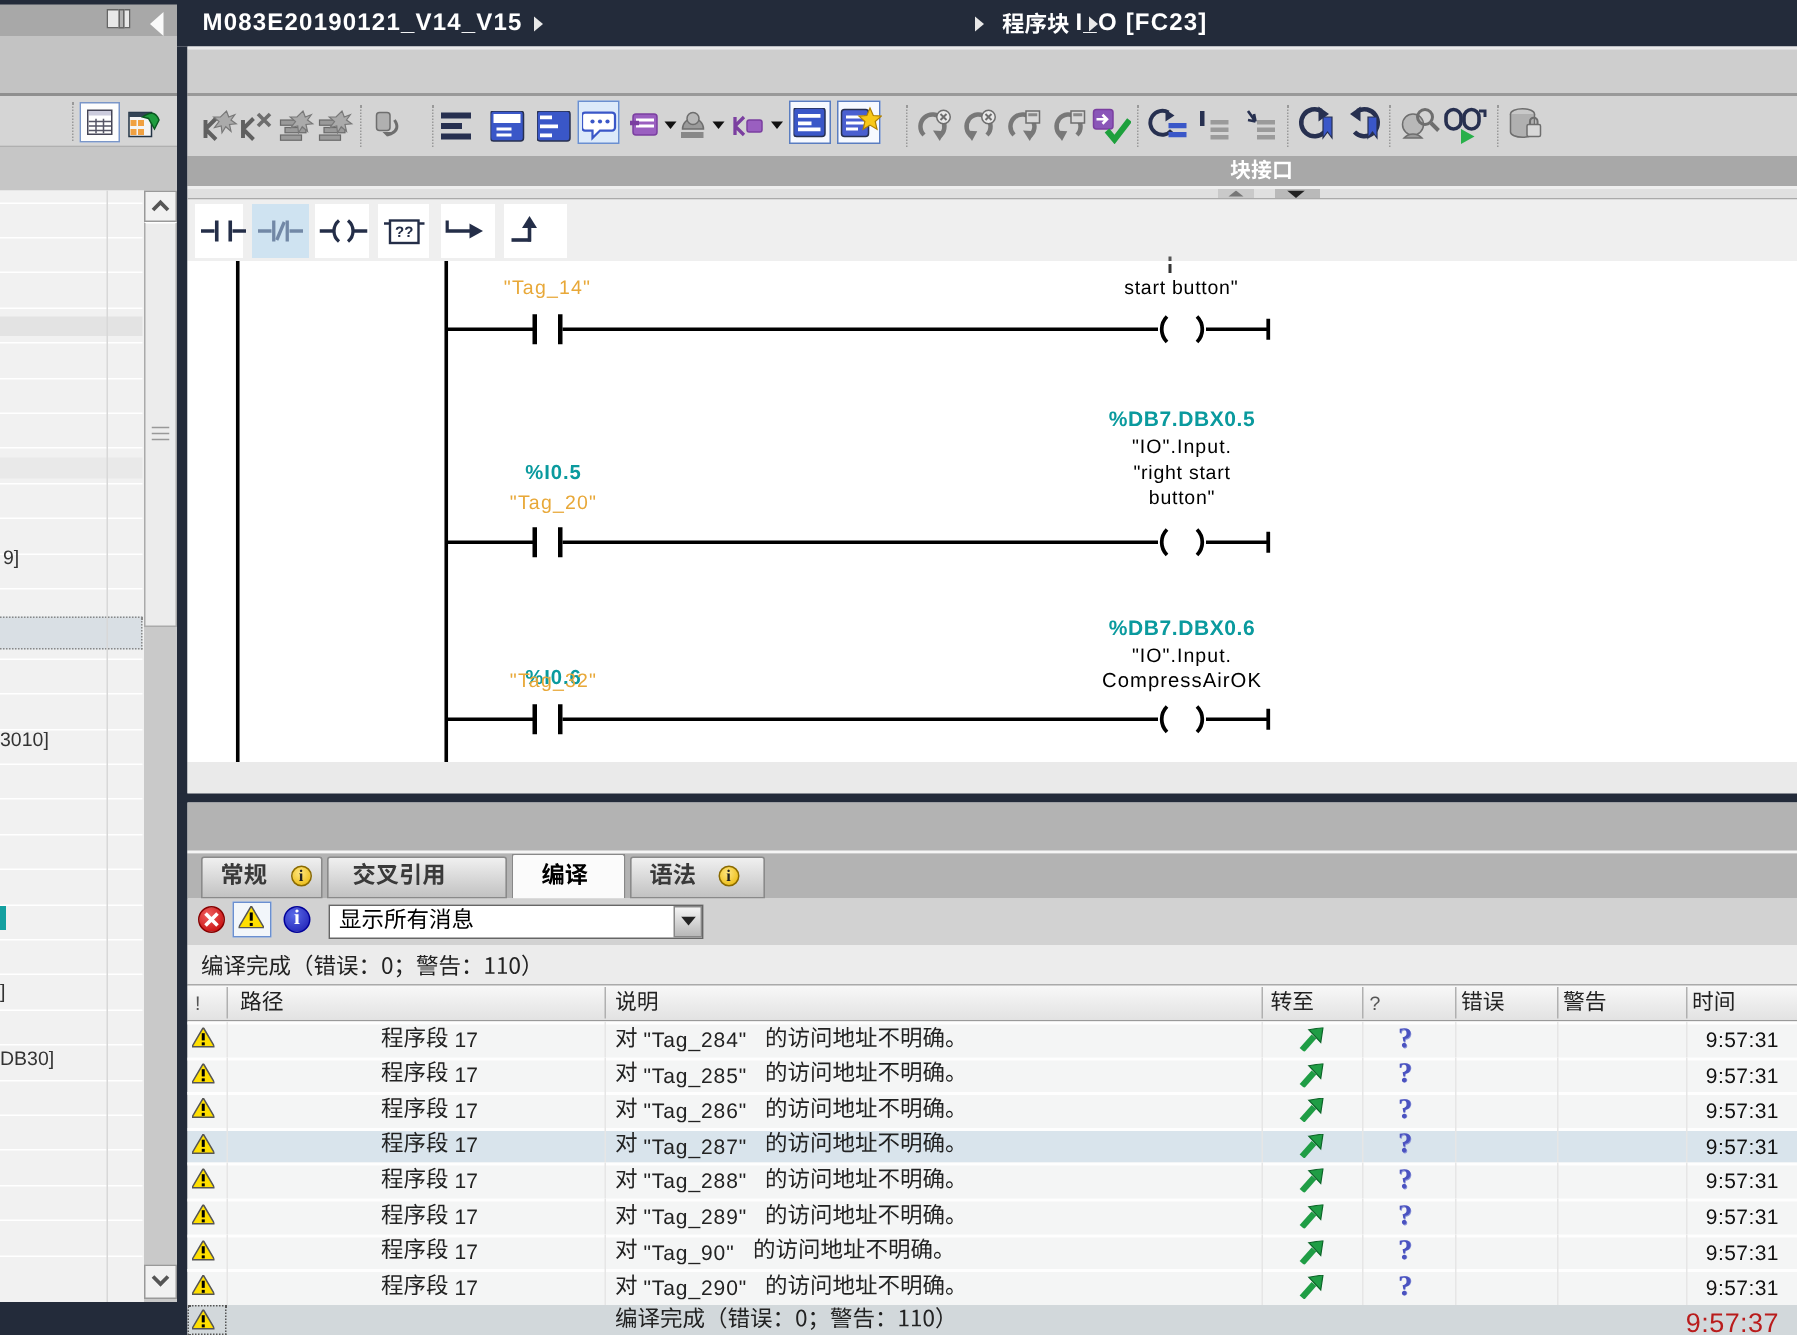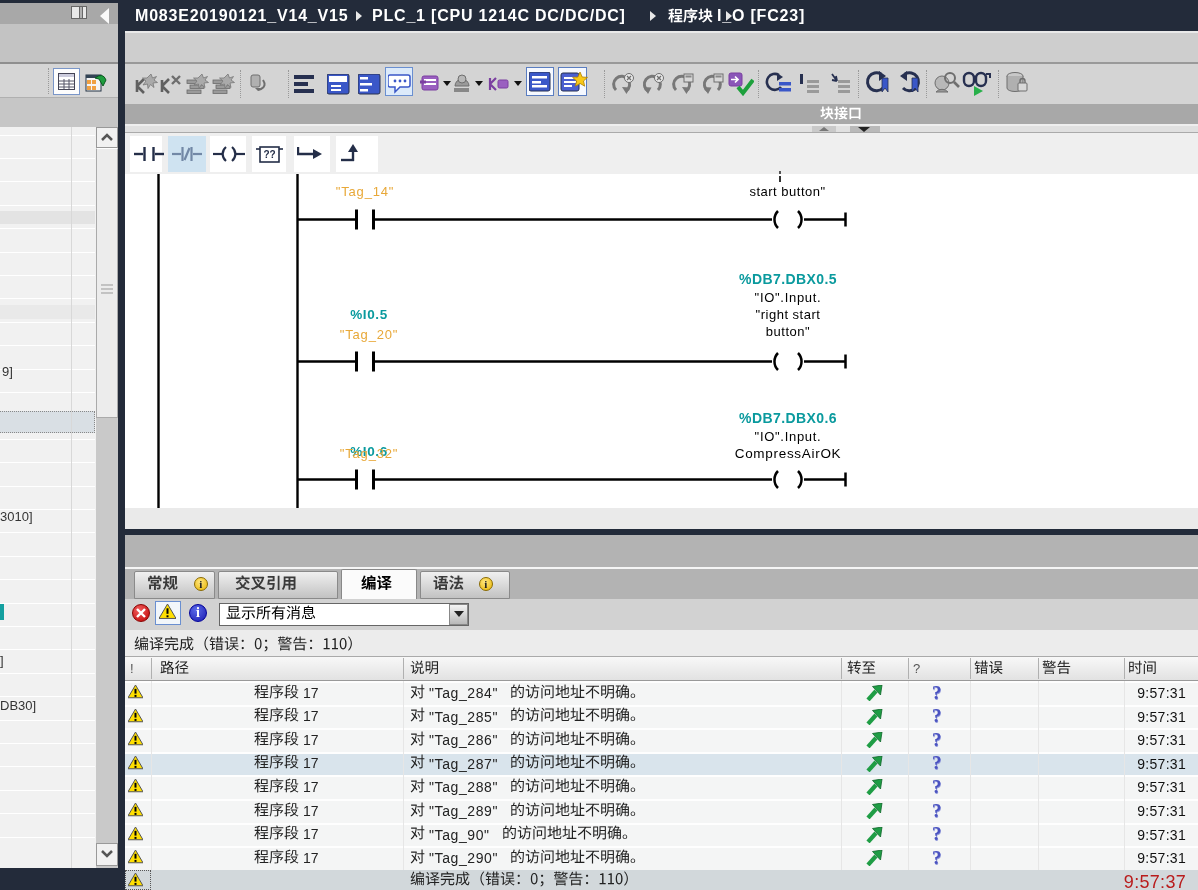--- a/index.html
+++ b/index.html
@@ -2,21 +2,20 @@
 <html><head><meta charset="utf-8"><style>
 *{margin:0;padding:0;box-sizing:border-box}
 html,body{width:1198px;height:890px;overflow:hidden;background:#f0f0f0;
 font-family:"Liberation Sans",sans-serif}
 .a{position:absolute}
 </style></head><body>
 <div class="a" style="left:0;top:0;width:1198px;height:890px">
 <div class="a" style="left:0px;top:0px;width:1198px;height:31px;background:#232b3a;"></div>
 <div class="a" style="left:135px;top:7px;font-size:16px;color:#fff;font-weight:bold;white-space:nowrap;letter-spacing:0.8px">M083E20190121_V14_V15</div>
 <div class="a" style="left:356px;top:11px;width:0;height:0;border-left:6px solid #e8e8e8;border-top:5px solid transparent;border-bottom:5px solid transparent"></div>
-<div class="a" style="left:372px;top:7px;font-size:16px;color:#fff;font-weight:bold;white-space:nowrap;letter-spacing:0.8px">PLC_1 [CPU 1214C DC/DC/DC]</div>
 <div class="a" style="left:650px;top:11px;width:0;height:0;border-left:6px solid #e8e8e8;border-top:5px solid transparent;border-bottom:5px solid transparent"></div>
 <svg style="position:absolute;left:668px;top:8px;overflow:visible" width="45" height="19">
       <path transform="translate(0,13.2)" d="M8.5 -10.7H12.1V-8.6H8.5ZM6.9 -12.2V-7.1H13.8V-12.2ZM6.8 -3.4V-1.9H9.4V-0.6H5.8V1.0H14.5V-0.6H11.2V-1.9H13.8V-3.4H11.2V-4.6H14.2V-6.2H6.4V-4.6H9.4V-3.4ZM5.1 -12.6C3.9 -12.1 2.1 -11.6 0.4 -11.4C0.6 -11.0 0.9 -10.4 0.9 -10.0C1.5 -10.0 2.1 -10.2 2.8 -10.3V-8.5H0.6V-6.9H2.5C2.0 -5.4 1.1 -3.8 0.3 -2.8C0.6 -2.4 1.0 -1.6 1.1 -1.1C1.7 -1.8 2.3 -2.9 2.8 -4.1V1.3H4.5V-4.5C4.9 -4.0 5.2 -3.4 5.4 -3.0L6.5 -4.4C6.2 -4.8 4.9 -6.1 4.5 -6.4V-6.9H6.1V-8.5H4.5V-10.7C5.2 -10.8 5.8 -11.0 6.3 -11.2Z M20.6 -6.1C21.3 -5.8 22.1 -5.4 22.9 -5.0H18.8V-3.5H22.9V-0.5C22.9 -0.3 22.8 -0.3 22.5 -0.3C22.2 -0.3 21.1 -0.3 20.2 -0.3C20.5 0.2 20.8 0.9 20.8 1.3C22.1 1.3 23.1 1.4 23.8 1.1C24.5 0.9 24.7 0.4 24.7 -0.5V-3.5H26.8C26.5 -2.9 26.2 -2.4 25.9 -2.0L27.4 -1.4C28.0 -2.2 28.8 -3.4 29.4 -4.6L28.1 -5.1L27.8 -5.0H25.7L25.8 -5.1L25.1 -5.5C26.2 -6.2 27.4 -7.2 28.2 -8.0L27.1 -8.9L26.7 -8.8H19.5V-7.4H25.2C24.7 -7.0 24.1 -6.6 23.6 -6.2C22.9 -6.6 22.2 -6.9 21.6 -7.1ZM21.9 -12.4 22.4 -11.2H16.6V-7.1C16.6 -4.9 16.5 -1.7 15.3 0.4C15.7 0.6 16.5 1.1 16.8 1.4C18.2 -0.9 18.4 -4.6 18.4 -7.1V-9.5H29.4V-11.2H24.4C24.2 -11.7 23.9 -12.4 23.7 -12.9Z M41.6 -6.0H39.9C39.9 -6.4 40.0 -6.8 40.0 -7.3V-8.7H41.6ZM38.2 -12.6V-10.4H36.0V-8.7H38.2V-7.3C38.2 -6.8 38.2 -6.4 38.2 -6.0H35.6V-4.3H37.9C37.5 -2.6 36.4 -1.1 34.0 0.0C34.4 0.3 35.0 1.0 35.3 1.4C37.8 0.2 39.0 -1.5 39.5 -3.4C40.3 -1.3 41.5 0.4 43.3 1.4C43.6 0.9 44.1 0.1 44.5 -0.2C42.8 -1.0 41.6 -2.4 40.9 -4.3H44.3V-6.0H43.3V-10.4H40.0V-12.6ZM30.4 -2.8 31.1 -1.0C32.5 -1.6 34.1 -2.4 35.7 -3.2L35.3 -4.8L33.9 -4.2V-7.6H35.4V-9.3H33.9V-12.5H32.3V-9.3H30.7V-7.6H32.3V-3.6C31.6 -3.3 30.9 -3.0 30.4 -2.8Z" fill="#fff"></path>
     </svg>
 <div class="a" style="left:726px;top:11px;width:0;height:0;border-left:6px solid #e8e8e8;border-top:5px solid transparent;border-bottom:5px solid transparent"></div>
 <div class="a" style="left:717px;top:7px;font-size:16px;color:#fff;font-weight:bold;white-space:nowrap;letter-spacing:0.8px">I_O [FC23]</div>
 <div class="a" style="left:0px;top:3px;width:118px;height:21px;background:#a8a8a8;"></div>
 <div class="a" style="left:71px;top:6px;width:16px;height:13px;background:#e8e8e8;border:1px solid #666"></div>
 <div class="a" style="left:79px;top:6px;width:4px;height:13px;background:#b0b0b0;border:1px solid #666"></div>
 <div class="a" style="left:100px;top:8px;width:0;height:0;border-right:9px solid #fafafa;border-top:8px solid transparent;border-bottom:8px solid transparent"></div>
@@ -75,21 +74,21 @@
 <div class="a" style="left:0px;top:720px;width:95px;height:1px;background:#ffffff;"></div>
 <div class="a" style="left:0px;top:743px;width:95px;height:1px;background:#ffffff;"></div>
 <div class="a" style="left:0px;top:766px;width:95px;height:1px;background:#ffffff;"></div>
 <div class="a" style="left:0px;top:790px;width:95px;height:1px;background:#ffffff;"></div>
 <div class="a" style="left:0px;top:813px;width:95px;height:1px;background:#ffffff;"></div>
 <div class="a" style="left:0px;top:837px;width:95px;height:1px;background:#ffffff;"></div>
 <div class="a" style="left:0px;top:211px;width:95px;height:13px;background:#e3e3e3;"></div>
 <div class="a" style="left:0px;top:305px;width:95px;height:14px;background:#e9e9e9;"></div>
 <div class="a" style="left:0;top:411px;width:95px;height:22px;background:#d9dfe4;border-top:1px dotted #888;border-bottom:1px dotted #888;border-right:1px dotted #888"></div>
 <div class="a" style="left:2px;top:364px;font-size:13px;color:#333;font-weight:normal;white-space:nowrap;">9]</div>
-<div class="a" style="left:0px;top:485px;font-size:13px;color:#333;font-weight:normal;white-space:nowrap;margin-top:24px;">3010]</div>
+<div class="a" style="left:0px;top:485px;font-size:13px;color:#333;font-weight:normal;white-space:nowrap;">3010]</div>
 <div class="a" style="left:0px;top:604px;width:4px;height:16px;background:#14a0a0;"></div>
 <div class="a" style="left:0px;top:653px;font-size:13px;color:#333;font-weight:normal;white-space:nowrap;">]</div>
 <div class="a" style="left:0px;top:698px;font-size:13px;color:#333;font-weight:normal;white-space:nowrap;">DB30]</div>
 <div class="a" style="left:71px;top:127px;width:1px;height:741px;background:#d8d8d8;"></div>
 <div class="a" style="left:96px;top:127px;width:22px;height:741px;background:#c9c9c9;"></div>
 <div class="a" style="left:96px;top:127px;width:22px;height:21px;background:#f1f1f1;border:1px solid #999"></div>
 <svg class="a" style="left:100px;top:132px" width="14" height="10">
       <path d="M2 8 L7 3 L12 8" fill="none" stroke="#555" stroke-width="2.5"></path>
     </svg>
 <div class="a" style="left:96px;top:148px;width:22px;height:270px;background:#ececec;border:1px solid #aaa;border-top:1px solid #fff"></div>

